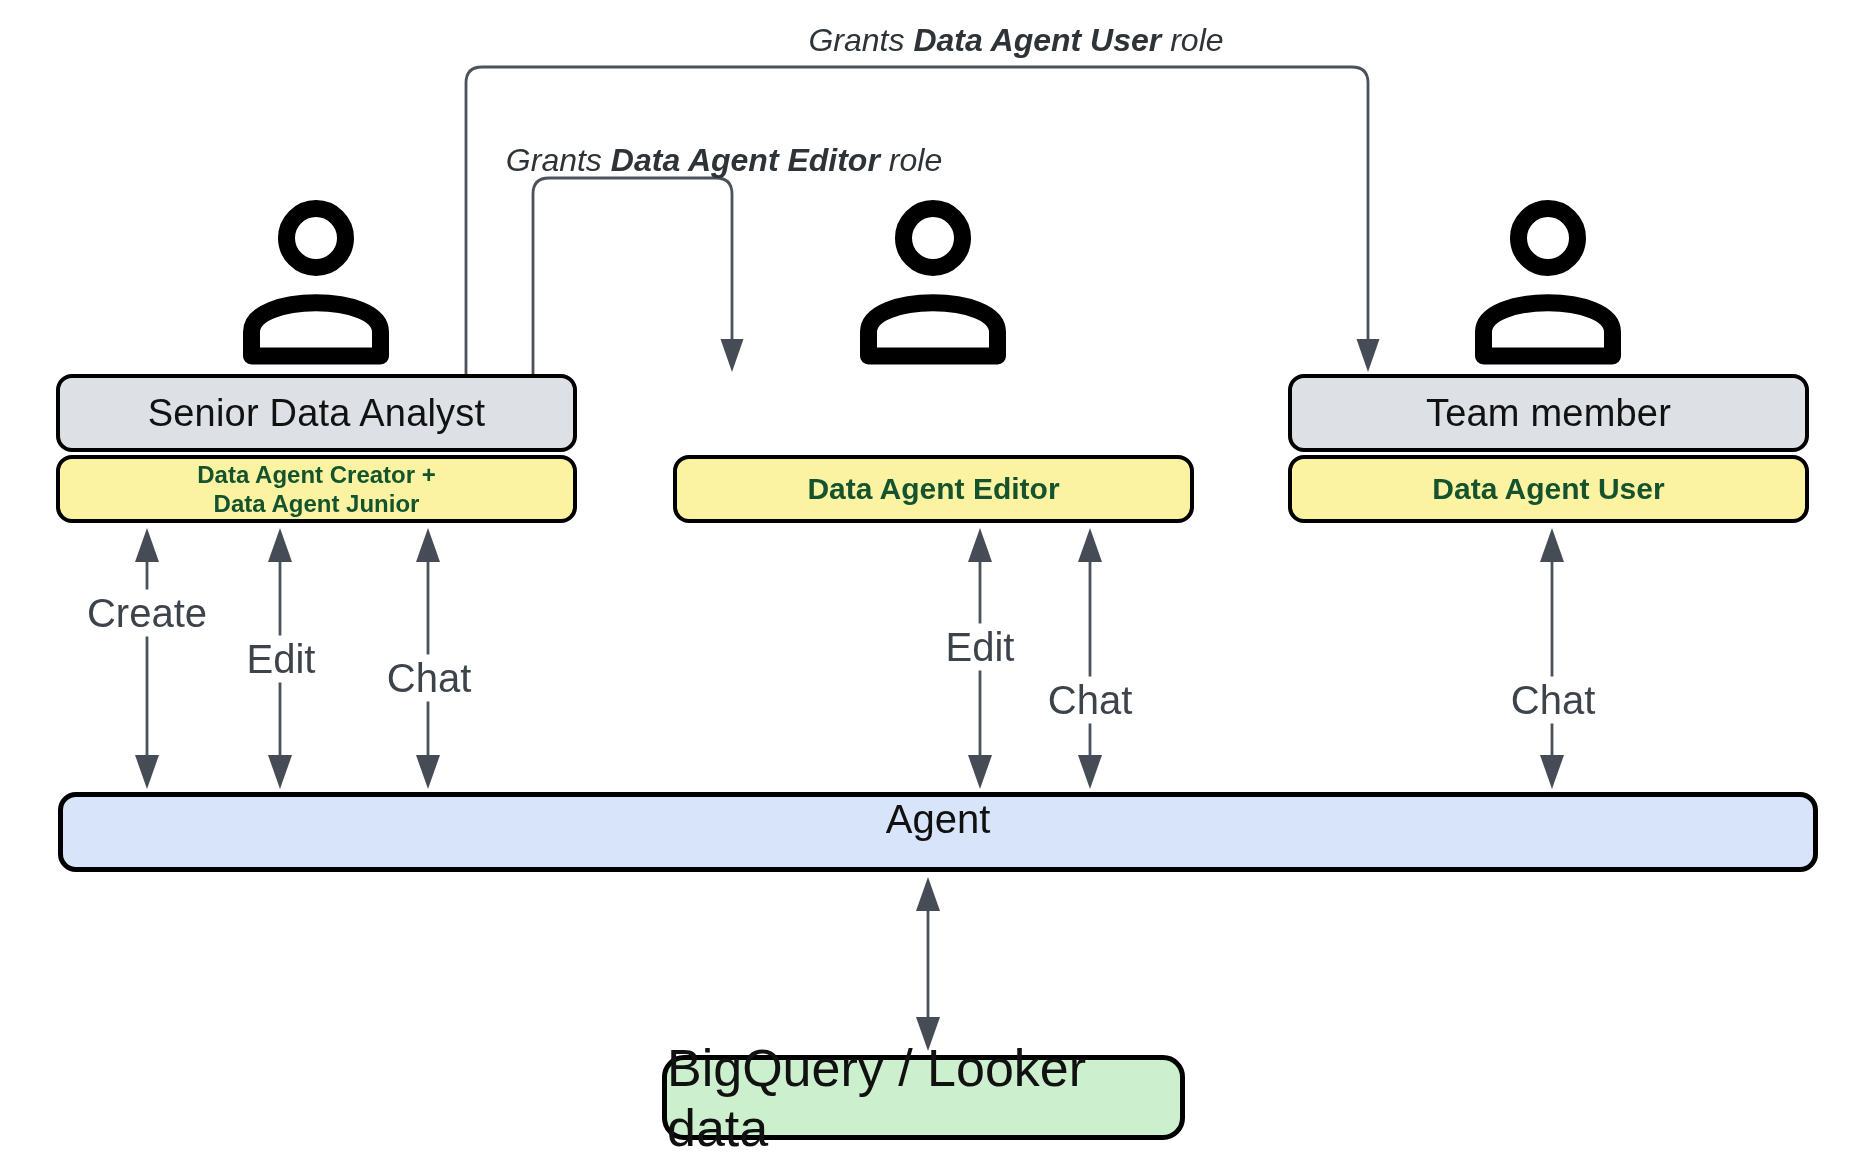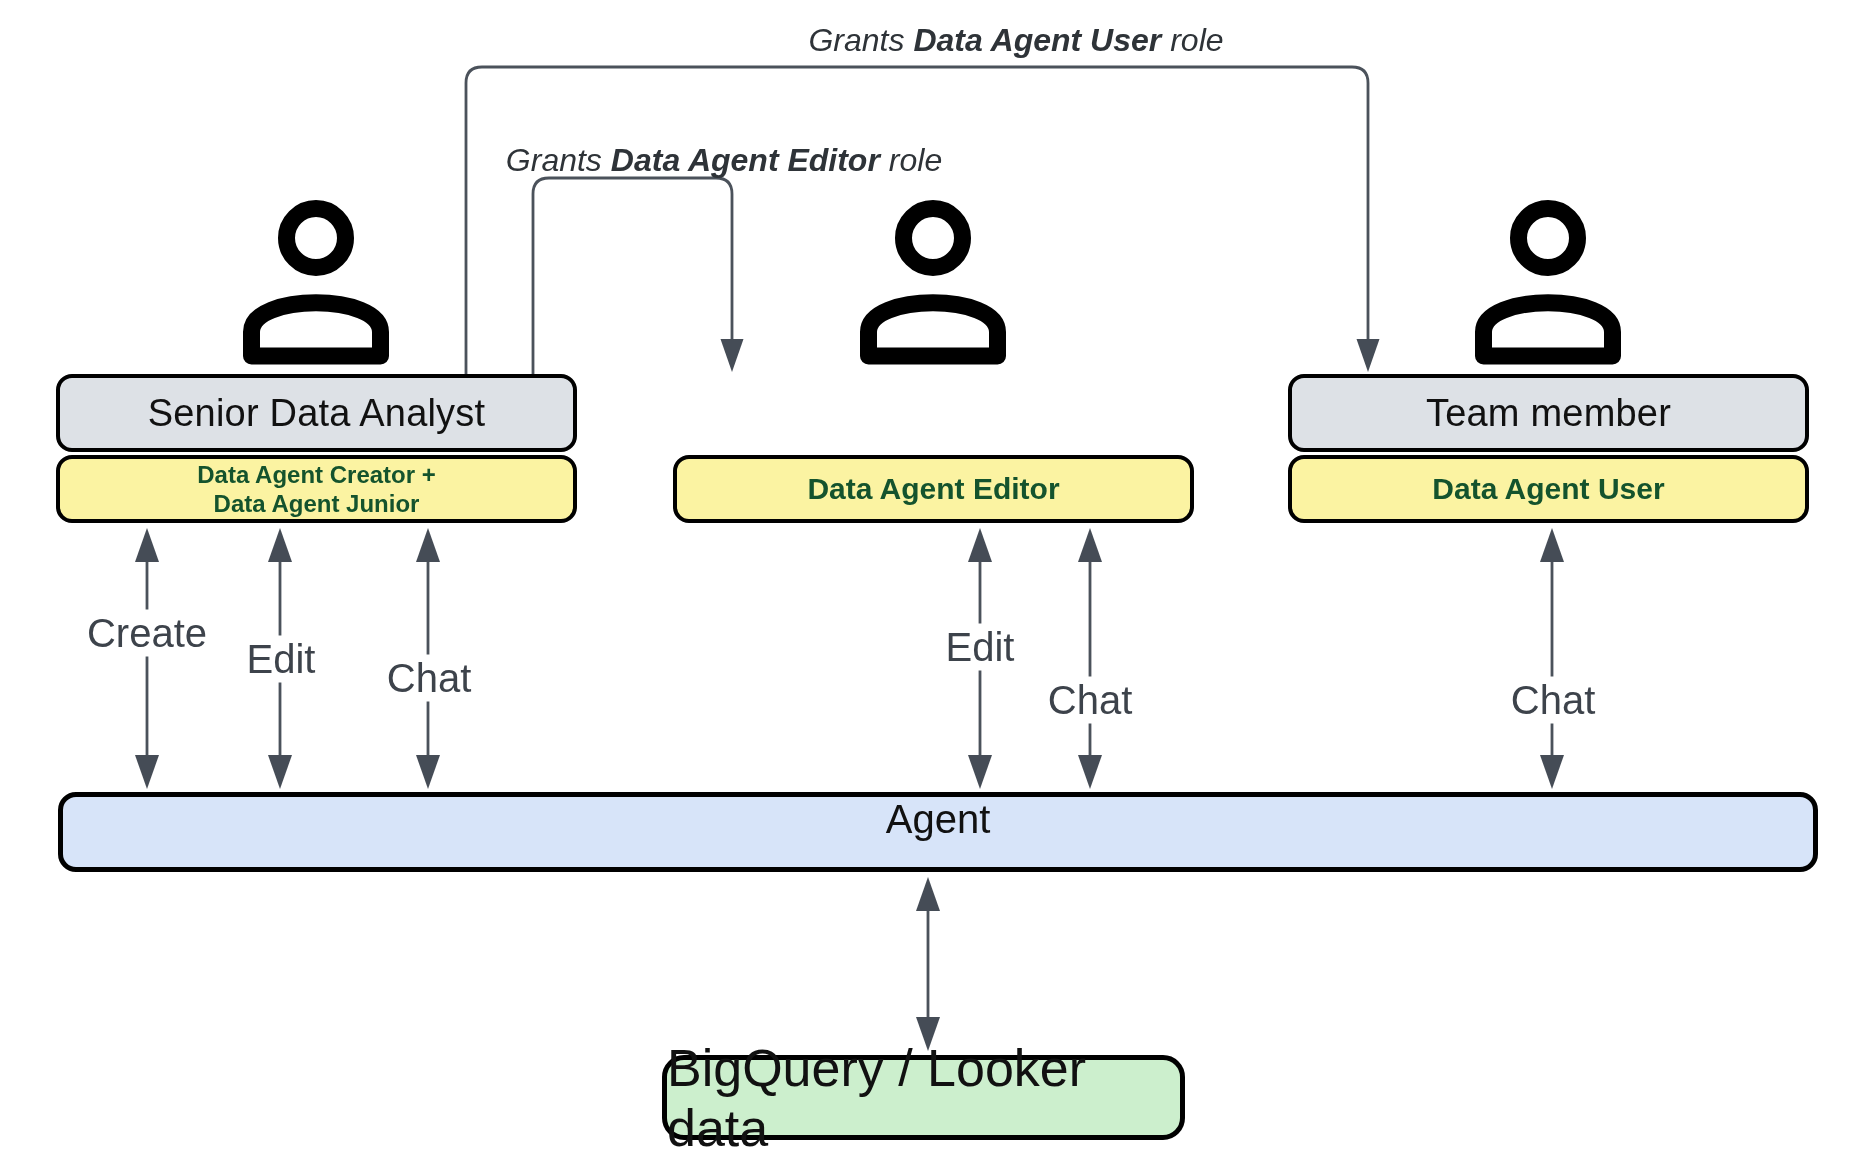--- a/index.html
+++ b/index.html
@@ -157,21 +157,21 @@
     <span class="role-line">Data Agent Creator +</span>
     <span class="role-line">Data Agent Junior</span>
   </div>
   <div class="rolebox col-junior">
     <span class="role-line">Data Agent Editor</span>
   </div>
   <div class="rolebox col-team">
     <span class="role-line">Data Agent User</span>
   </div>
 
-  <div class="arrow-label" style="left:147px; top:613px;margin-top:20px;">Create</div>
+  <div class="arrow-label" style="left:147px; top:613px;">Create</div>
   <div class="arrow-label" style="left:281px; top:659px;">Edit</div>
   <div class="arrow-label" style="left:429px; top:678px;">Chat</div>
   <div class="arrow-label" style="left:980px; top:647px;">Edit</div>
   <div class="arrow-label" style="left:1090px; top:700px;">Chat</div>
   <div class="arrow-label" style="left:1553px; top:700px;">Chat</div>
 
   <div class="agent-bar">
     <span>Agent</span>
   </div>
 

